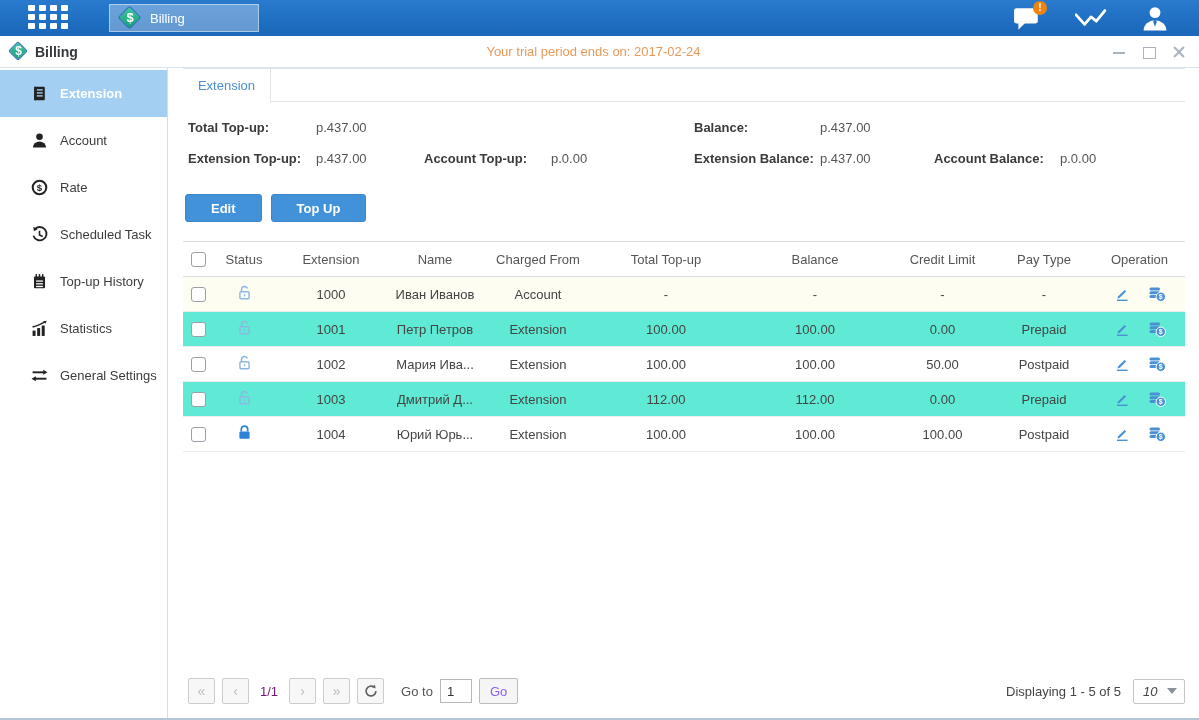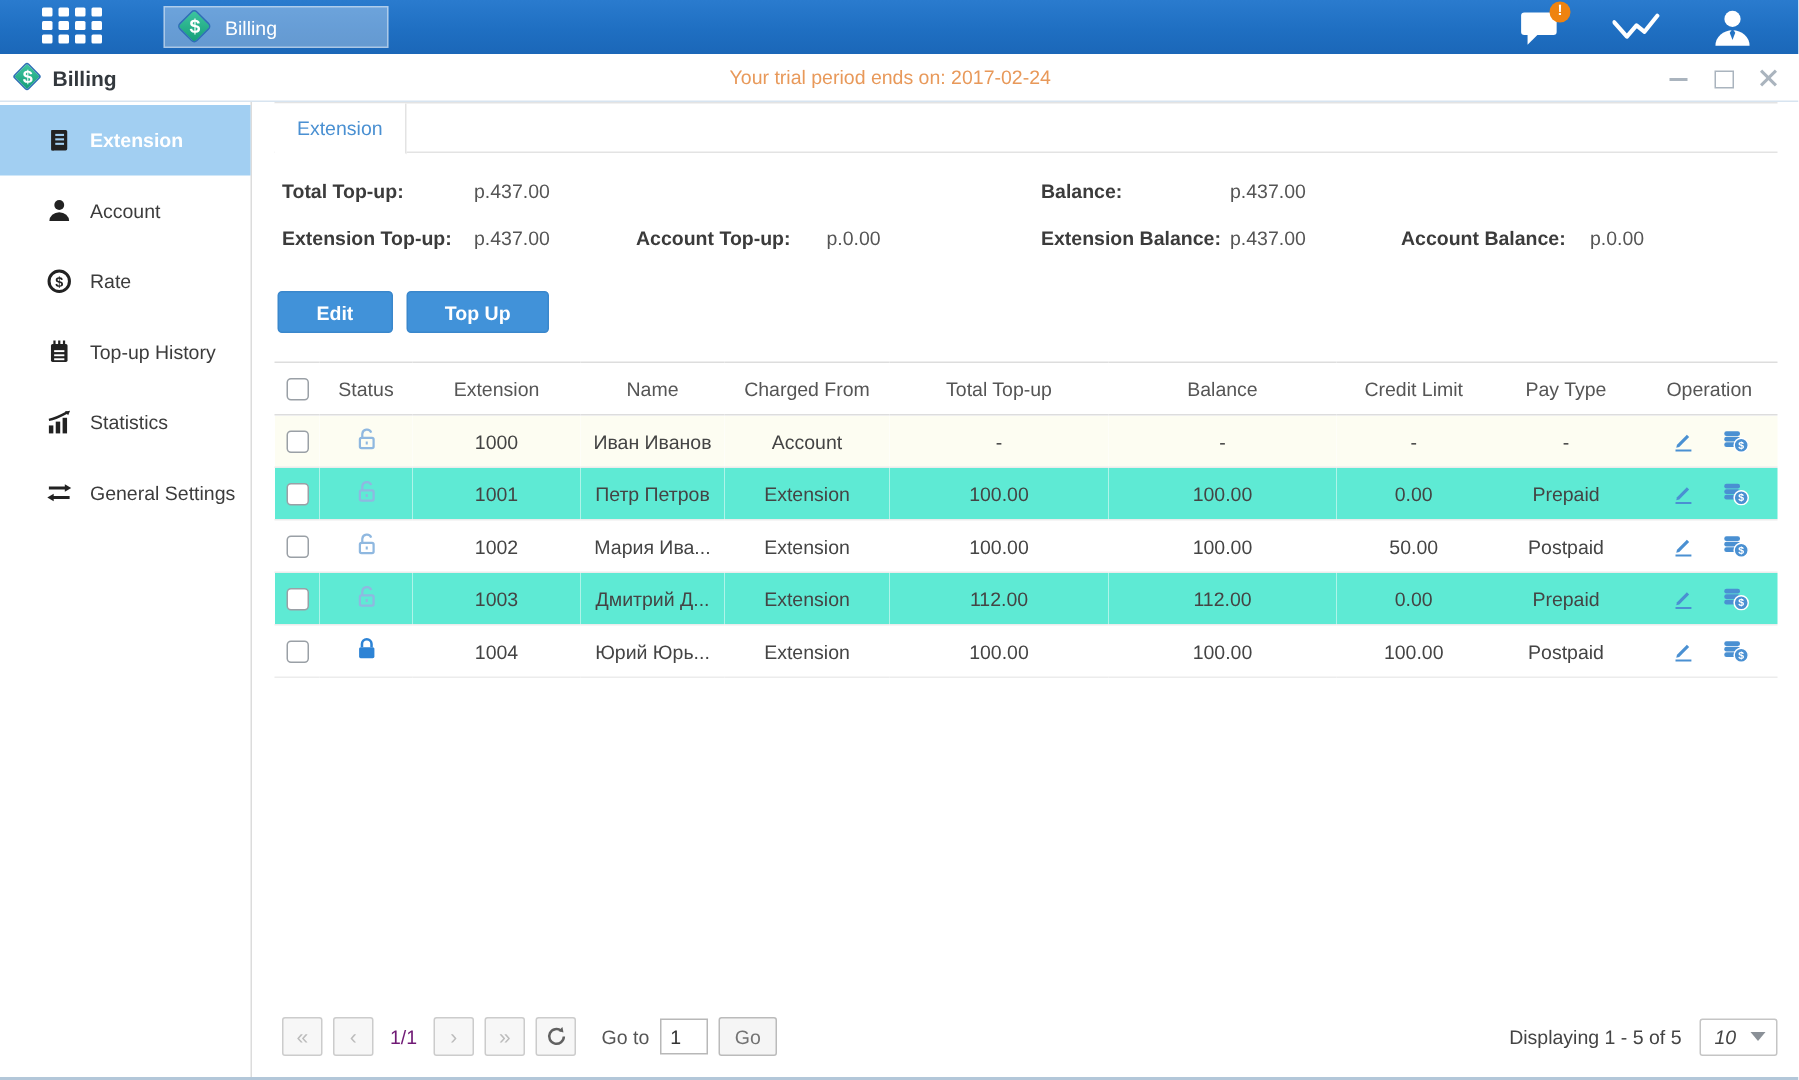--- a/index.html
+++ b/index.html
@@ -67,21 +67,21 @@
   .op-icons { display:flex; justify-content:center; gap:18px; align-items:center; }
   .op-icons svg { cursor:pointer; }
 
   
   .footer { margin-top:auto; display:flex; align-items:center; justify-content:space-between; height:30px; flex:0 0 auto; padding-left:5px; }
   .pager { display:flex; align-items:center; gap:7px; }
   .pg-btn { width:27px; height:26px; border:1px solid #ccc; border-radius:2px; background:#f7f7f7; color:#bcbcbc; font-size:14px; text-align:center; line-height:24px; cursor:pointer; user-select:none; }
   .pg-ind { color:#701a75; margin:0 4px; }
   .goto-label { margin-left:10px; color:#555; }
   .goto-input { width:32px; height:24px; border:1px solid #b8b8b8; text-align:left; padding-left:6px; font-size:13px; font-family:inherit; color:#333; }
-  .go-btn { height:26px; padding:0 10px; border:1px solid #bbb; border-radius:2px; background:#f5f5f5; color:#737373; font-size:13px; font-family:inherit; cursor:pointer; }
+  .go-btn { height:26px; padding:0 10px; border:1px solid #bbb; border-radius:2px; background:#f5f5f5; color:#8b5cf6; font-size:13px; font-family:inherit; cursor:pointer; }
   .pageinfo { display:flex; align-items:center; gap:12px; }
   .displaying { color:#444; }
   .pgsize { width:52px; height:25px; border:1px solid #c5c5c5; border-radius:2px; background:#fff; display:flex; align-items:center; justify-content:space-between; padding:0 7px 0 9px; color:#444; cursor:pointer;font-style:italic; }
   .tri-down { width:0; height:0; border-left:5px solid transparent; border-right:5px solid transparent; border-top:6px solid #8a9097; }
 </style>
 </head>
 <body>
 
 <div class="window">
 
@@ -171,20 +171,30 @@
         <span>Account</span>
       </div>
       <div class="side-item">
         <span class="sicon">
           <svg width="17" height="17" viewBox="0 0 16 16">
               <circle cx="8" cy="8" r="6.4" fill="none" stroke="#222" stroke-width="1.9"></circle>
               <text x="8" y="11.4" text-anchor="middle" font-size="9" font-weight="bold" fill="#222" font-family="Liberation Sans, sans-serif">$</text>
             </svg>
         </span>
         <span>Rate</span>
+      </div>
+      <div class="side-item">
+        <span class="sicon">
+          <svg width="17" height="17" viewBox="0 0 16 16">
+              <path d="M3.3,3.4 a6.3,6.3 0 1 1 -1,5.8" fill="none" stroke="#222" stroke-width="1.7"></path>
+              <polygon points="2.2,0.8 2.7,4.9 6.3,3 " fill="#222"></polygon>
+              <polyline points="8,4.4 8,8.4 11,9.9" fill="none" stroke="#222" stroke-width="1.5"></polyline>
+            </svg>
+        </span>
+        <span>Scheduled Task</span>
       </div>
       <div class="side-item">
         <span class="sicon">
           <svg width="17" height="17" viewBox="0 0 16 16">
               <rect x="2.8" y="3.2" width="10.4" height="11.2" rx="1" fill="#222"></rect>
               <line x1="5" y1="1" x2="5" y2="4.5" stroke="#222" stroke-width="1.4"></line>
               <line x1="8" y1="1" x2="8" y2="4.5" stroke="#222" stroke-width="1.4"></line>
               <line x1="11" y1="1" x2="11" y2="4.5" stroke="#222" stroke-width="1.4"></line>
               <rect x="4.8" y="7" width="6.4" height="1.2" fill="#fff"></rect>
               <rect x="4.8" y="9.6" width="6.4" height="1.2" fill="#fff"></rect>

